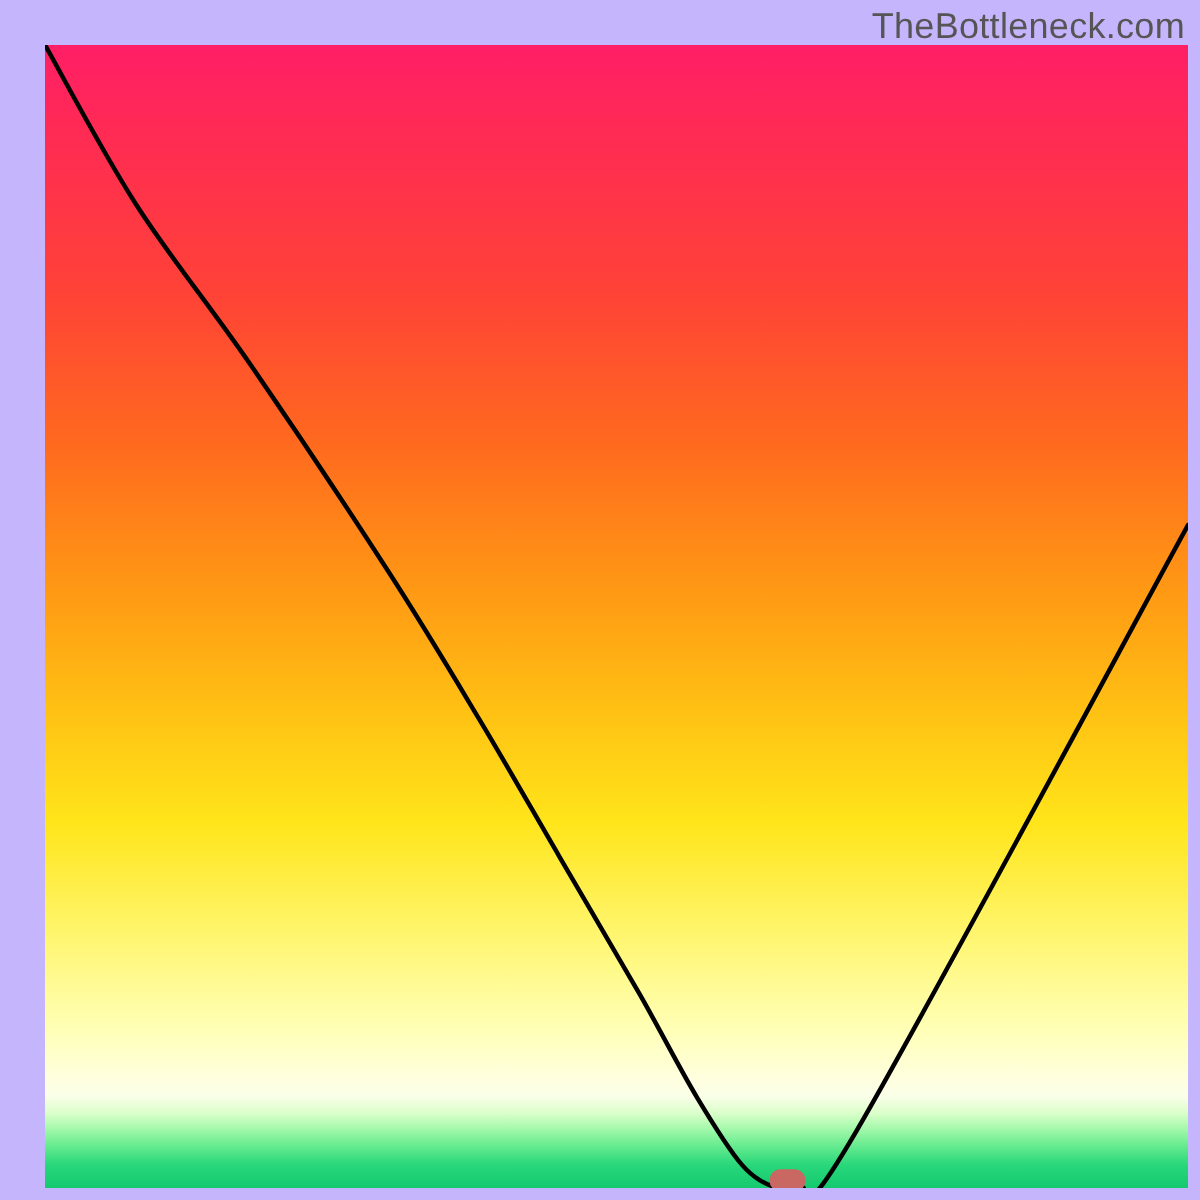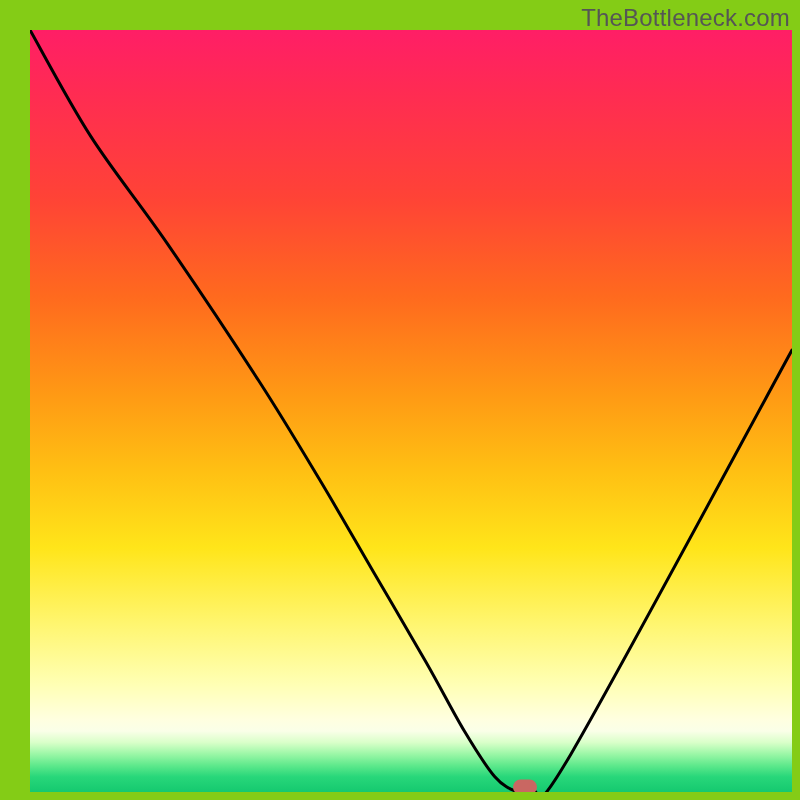--- a/index.html
+++ b/index.html
@@ -8,21 +8,21 @@
     width: 800px;
     height: 800px;
     background: #000;
     overflow: hidden;
     font-family: Arial, Helvetica, sans-serif;
   }
   .frame {
     position: relative;
     width: 800px;
     height: 800px;
-    background: #84cc16;
+    background: #c4b5fd;
   }
   .watermark {
     position: absolute;
     top: 4px;
     right: 10px;
     color: #555;
     font-size: 24px;
     font-weight: 500;
     letter-spacing: 0.2px;
     z-index: 3;

